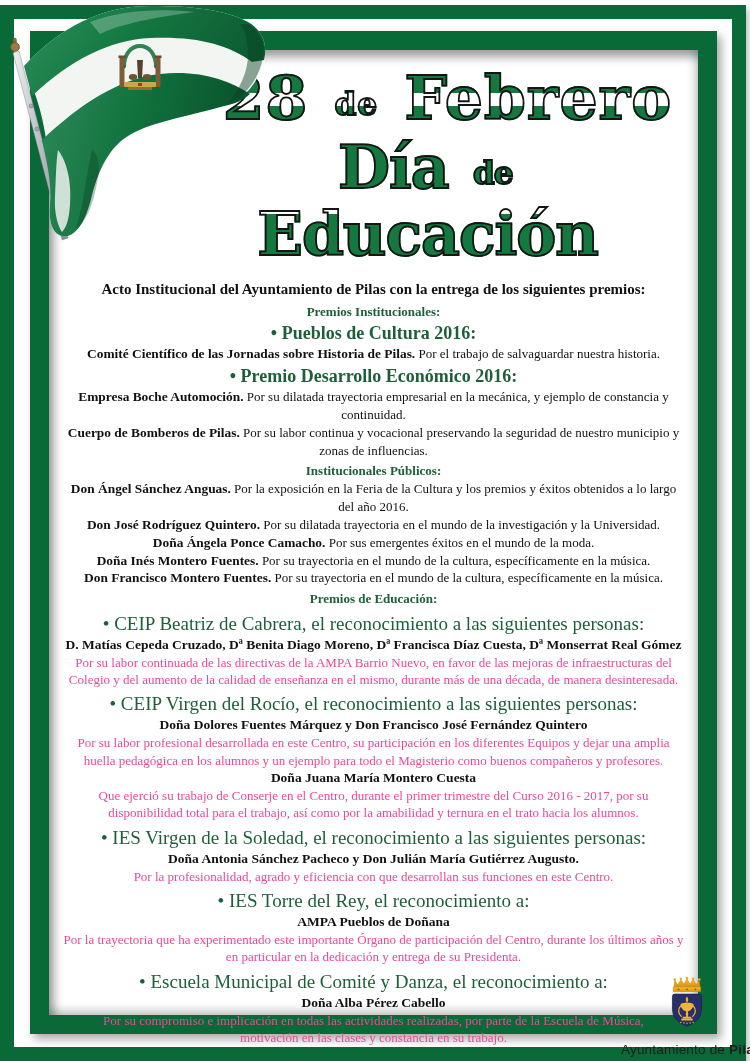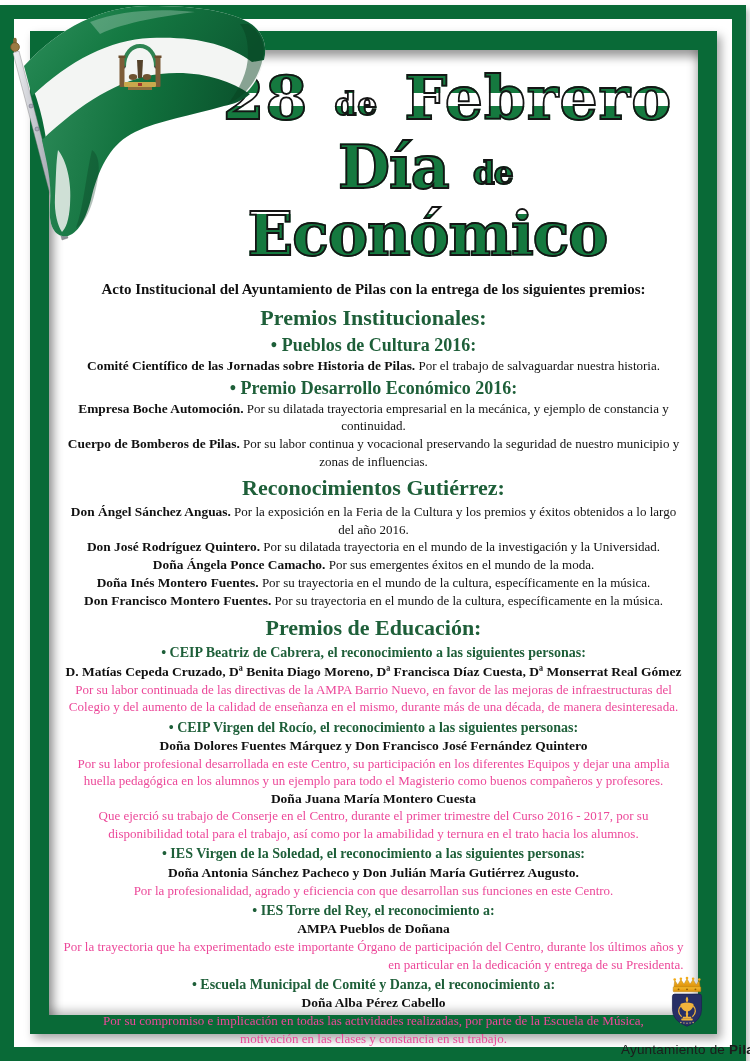--- a/index.html
+++ b/index.html
@@ -22,25 +22,25 @@
                      #ffffff 40%,#ffffff 60%,var(--green-title) 60%,var(--green-title) 100%);
           -webkit-background-clip:text;background-clip:text;}
   .t1{display:block;font-size:60px;line-height:1.08;letter-spacing:1px;padding-left:148px;}
   .t1 .t-line{background:linear-gradient(180deg,var(--green-title) 0%,var(--green-title) 42%,
                #ffffff 42%,#ffffff 62%,var(--green-title) 62%,var(--green-title) 100%);
               -webkit-background-clip:text;background-clip:text;}
   .t2{display:block;font-size:60px;line-height:1.12;letter-spacing:-1px;padding-left:108px;margin-top:2px;}
   .t-line .small{font-size:.52em;vertical-align:.12em;margin:0 .14em;}
   
   .intro{font-size:15px;font-weight:bold;color:#111;margin:12px 0 6px;}
-  .sec-heading{font-size:22px;font-weight:bold;color:var(--green-head);margin:4px 0 1px;line-height:1.25;}
+  .sec-heading{font-size:13px;font-weight:bold;color:var(--green-head);margin:4px 0 1px;line-height:1.25;}
   .award-heading{font-size:18px;font-weight:bold;color:var(--green-head);margin:3px 0 0;line-height:1.22;}
   .line{font-size:13px;color:#111;margin:0;line-height:1.34;}
   .line b{font-size:13.4px;margin-top:41px;}
-  .edu-heading{font-size:14px;font-weight:bold;color:var(--green-head);margin:3px 0 0;line-height:1.32;}
+  .edu-heading{font-size:19px;font-weight:normal;color:var(--green-head);margin:3px 0 0;line-height:1.32;}
   .names{font-size:13.5px;font-weight:bold;color:#111;margin:0;line-height:1.32;}
   .body{font-size:13px;color:#ec4899;margin:0 auto;line-height:1.34;}
   
   .footer{position:absolute;left:572px;top:918px;width:132px;text-align:center;}
   .footer-caption{margin-top:4px;font-family:"Liberation Sans",sans-serif;
                   font-size:13.5px;color:#1c1c1c;letter-spacing:.2px;white-space:nowrap;}
   
   .flag{position:absolute;top:0;left:0;z-index:6;}
 </style>
 </head>
@@ -48,53 +48,53 @@
 
 <div class="page" style="--green:#096a37;--green-head:#1e5f39;--green-title:#15793f;">
 
   <div class="band-outer"></div>
 
   <div class="frame">
     <div class="content">
 
       <header class="title">
         <span class="t1"><span class="t-line" id="title-line1"><span>28</span> <span class="small">de</span> <span>Febrero</span></span></span>
-        <span class="t2"><span class="t-line" id="title-line2"><span>Día</span> <span class="small">de</span> <span>Económico</span></span></span>
+        <span class="t2"><span class="t-line" id="title-line2"><span>Día</span> <span class="small">de</span> <span>Educación</span></span></span>
       </header>
 
       <p class="intro">Acto Institucional del Ayuntamiento de Pilas con la entrega de los siguientes premios:</p>
 
       <div id="sections">
           <div class="sec-heading">Premios Institucionales:</div>
           <div class="award-heading">• Pueblos de Cultura 2016:</div>
           <p class="line"><b>Comité Científico de las Jornadas sobre Historia de Pilas.</b><span> Por el trabajo de salvaguardar nuestra historia.</span></p>
           <div class="award-heading">• Premio Desarrollo Económico 2016:</div>
           <p class="line"><b>Empresa Boche Automoción.</b><span> Por su dilatada trayectoria empresarial en la mecánica, y ejemplo de constancia y continuidad.</span></p>
           <p class="line"><b>Cuerpo de Bomberos de Pilas.</b><span> Por su labor continua y vocacional preservando la seguridad de nuestro municipio y zonas de influencias.</span></p>
-          <div class="sec-heading">Reconocimientos Gutiérrez:</div>
+          <div class="sec-heading">Institucionales Públicos:</div>
           <p class="line"><b>Don Ángel Sánchez Anguas.</b><span> Por la exposición en la Feria de la Cultura y los premios y éxitos obtenidos a lo largo del año 2016.</span></p>
           <p class="line"><b>Don José Rodríguez Quintero.</b><span> Por su dilatada trayectoria en el mundo de la investigación y la Universidad.</span></p>
           <p class="line"><b>Doña Ángela Ponce Camacho.</b><span> Por sus emergentes éxitos en el mundo de la moda.</span></p>
           <p class="line"><b>Doña Inés Montero Fuentes.</b><span> Por su trayectoria en el mundo de la cultura, específicamente en la música.</span></p>
           <p class="line"><b>Don Francisco Montero Fuentes.</b><span> Por su trayectoria en el mundo de la cultura, específicamente en la música.</span></p>
           <div class="sec-heading">Premios de Educación:</div>
           <div class="edu-heading">• CEIP Beatriz de Cabrera, el reconocimiento a las siguientes personas:</div>
           <p class="names">D. Matías Cepeda Cruzado, Dª Benita Diago Moreno, Dª Francisca Díaz Cuesta, Dª Monserrat Real Gómez</p>
           <p class="body">Por su labor continuada de las directivas de la AMPA Barrio Nuevo, en favor de las mejoras de infraestructuras del Colegio y del aumento de la calidad de enseñanza en el mismo, durante más de una década, de manera desinteresada.</p>
           <div class="edu-heading">• CEIP Virgen del Rocío, el reconocimiento a las siguientes personas:</div>
           <p class="names">Doña Dolores Fuentes Márquez y Don Francisco José Fernández Quintero</p>
           <p class="body">Por su labor profesional desarrollada en este Centro, su participación en los diferentes Equipos y dejar una amplia huella pedagógica en los alumnos y un ejemplo para todo el Magisterio como buenos compañeros y profesores.</p>
           <p class="names">Doña Juana María Montero Cuesta</p>
           <p class="body" style="max-width: 580px;">Que ejerció su trabajo de Conserje en el Centro, durante el primer trimestre del Curso 2016 - 2017, por su disponibilidad total para el trabajo, así como por la amabilidad y ternura en el trato hacia los alumnos.</p>
           <div class="edu-heading">• IES Virgen de la Soledad, el reconocimiento a las siguientes personas:</div>
           <p class="names">Doña Antonia Sánchez Pacheco y Don Julián María Gutiérrez Augusto.</p>
           <p class="body">Por la profesionalidad, agrado y eficiencia con que desarrollan sus funciones en este Centro.</p>
           <div class="edu-heading">• IES Torre del Rey, el reconocimiento a:</div>
           <p class="names">AMPA Pueblos de Doñana</p>
-          <p class="body" style="max-width: 620px; text-align: right;">Por la trayectoria que ha experimentado este importante Órgano de participación del Centro, durante los últimos años y en particular en la dedicación y entrega de su Presidenta.</p>
+          <p class="body" style="max-width: 620px;">Por la trayectoria que ha experimentado este importante Órgano de participación del Centro, durante los últimos años y en particular en la dedicación y entrega de su Presidenta.</p>
           <div class="edu-heading">• Escuela Municipal de Comité y Danza, el reconocimiento a:</div>
           <p class="names">Doña Alba Pérez Cabello</p>
           <p class="body" style="max-width: 585px;">Por su compromiso e implicación en todas las actividades realizadas, por parte de la Escuela de Música, motivación en las clases y constancia en su trabajo.</p>
         </div>
     </div>
 
     <div class="footer">
       <svg width="46" height="66" viewBox="0 0 60 66">
         <defs>
           <linearGradient id="goldG" x1="0" y1="0" x2="0" y2="1">

